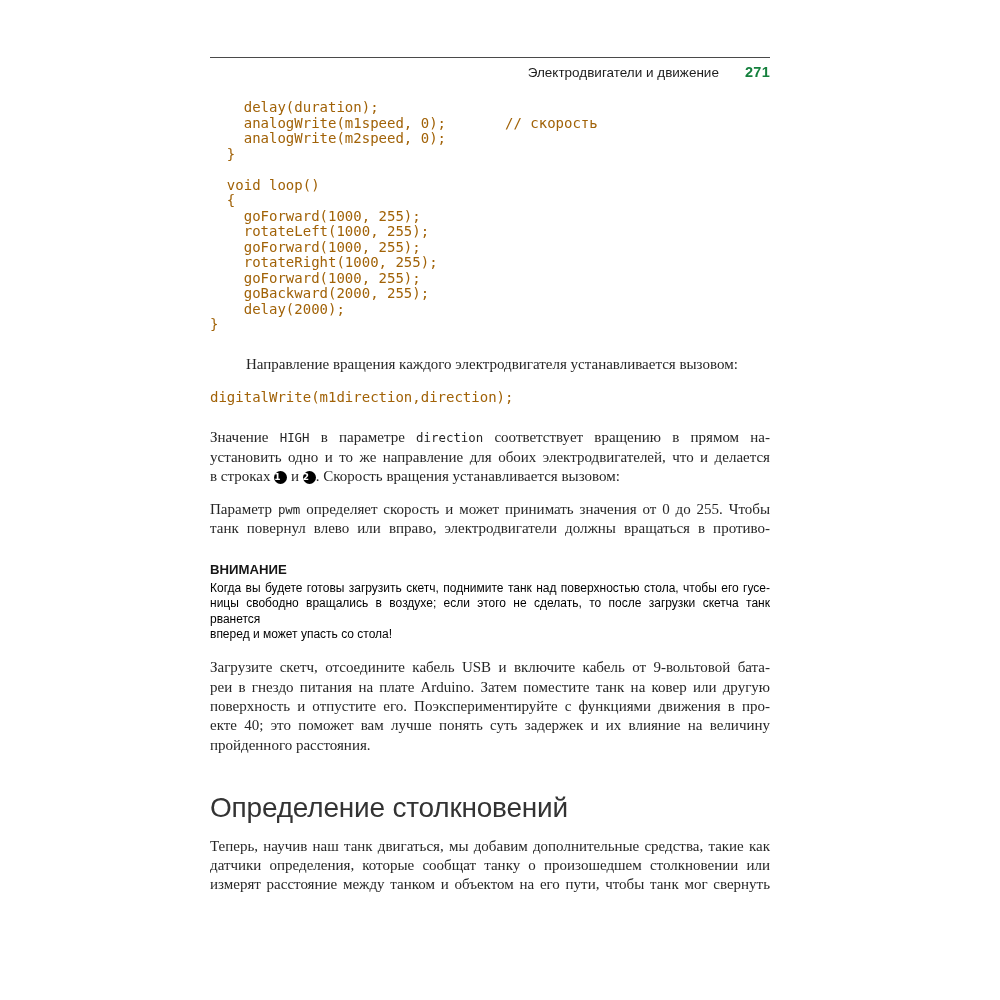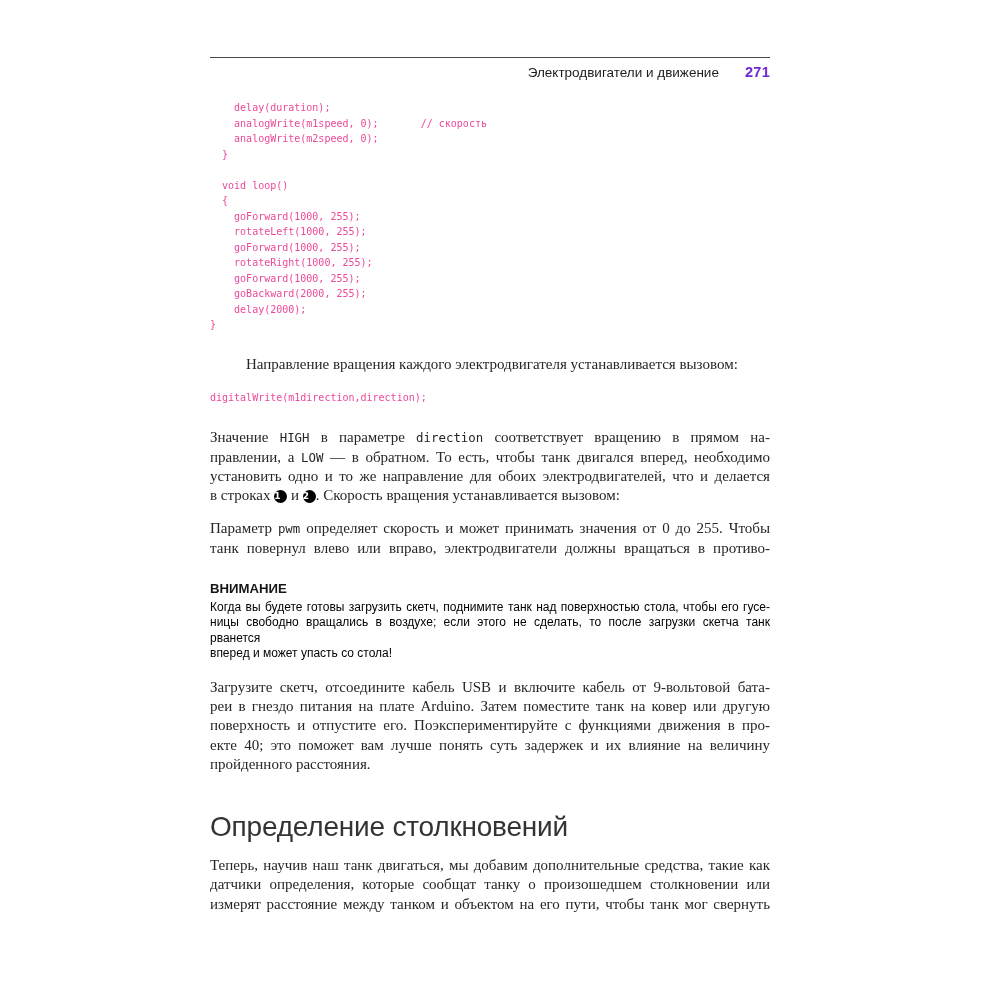--- a/index.html
+++ b/index.html
@@ -8,24 +8,24 @@
     font-family:"Liberation Serif",serif;color:#262626;
     -webkit-font-smoothing:antialiased;
   }
   .page{width:560px;margin-left:210px;}
   .rule{margin-top:57px;border-top:1px solid #4a4a4a;height:0;}
   .hdr{
     display:flex;justify-content:flex-end;align-items:flex-end;gap:26px;
     margin-top:6px;line-height:17px;
     font-family:"Liberation Sans",sans-serif;font-size:13.5px;color:#1c1c1c;
   }
-  .hdr .pagenum{font-weight:bold;font-size:14.5px;letter-spacing:.3px;color:#6d28d9;}
+  .hdr .pagenum{font-weight:bold;font-size:14.5px;letter-spacing:.3px;color:#15803d;}
   .code{
     font-family:"DejaVu Sans Mono","Liberation Mono",monospace;
-    font-size:10px;line-height:15.5px;color:#ec4899;white-space:pre;
+    font-size:14px;line-height:15.5px;color:#a16207;white-space:pre;
   }
   .codeblock{margin-top:19px;}
   .code-solo-1{margin-top:16px;}
   .code-solo-2{margin-top:13px;}
   .para{font-size:15px;line-height:19.3px;}
   .p1{margin-top:22px;margin-left:36px;}
   .p2{margin-top:23px;}
   .p3{margin-top:14px;}
   .p4{margin-top:16px;}
   .p5{margin-top:12px;}
@@ -62,21 +62,20 @@
   <div class="code codeblock"><div>    delay(duration);</div><div>    analogWrite(m1speed, 0);       // скорость</div><div>    analogWrite(m2speed, 0);</div><div>  }</div><div>&nbsp;</div><div>  void loop()</div><div>  {</div><div>    goForward(1000, 255);</div><div>    rotateLeft(1000, 255);</div><div>    goForward(1000, 255);</div><div>    rotateRight(1000, 255);</div><div>    goForward(1000, 255);</div><div>    goBackward(2000, 255);</div><div>    delay(2000);</div><div>}</div></div>
 
   <div class="para p1">
       <div class="tline lastline"><span>Направление вращения каждого электродвигателя устанавливается вызовом:</span></div>
     </div>
 
   <div class="code code-solo-1">digitalWrite(m1direction,direction);</div>
 
   <div class="para p2">
       <div class="tline"><span>Значение </span><span class="mono">HIGH</span><span> в параметре </span><span class="mono">direction</span><span> соответствует вращению в прямом на-</span></div>
-      <div class="tline"><span>правлении, а </span><span class="mono">LOW</span><span> — в обратном. То есть, чтобы танк двигался вперед, необходимо</span></div>
       <div class="tline"><span>установить одно и то же направление для обоих электродвигателей, что и делается</span></div>
       <div class="tline lastline"><span>в строках </span><span class="badge">1</span><span> и </span><span class="badge">2</span><span>. Скорость вращения устанавливается вызовом:</span></div>
     </div>
 
 
   <div class="para p3">
       <div class="tline"><span>Параметр </span><span class="mono">pwm</span><span> определяет скорость и может принимать значения от 0 до 255. Чтобы</span></div>
       <div class="tline"><span>танк повернул влево или вправо, электродвигатели должны вращаться в противо-</span></div>
     </div>
 

